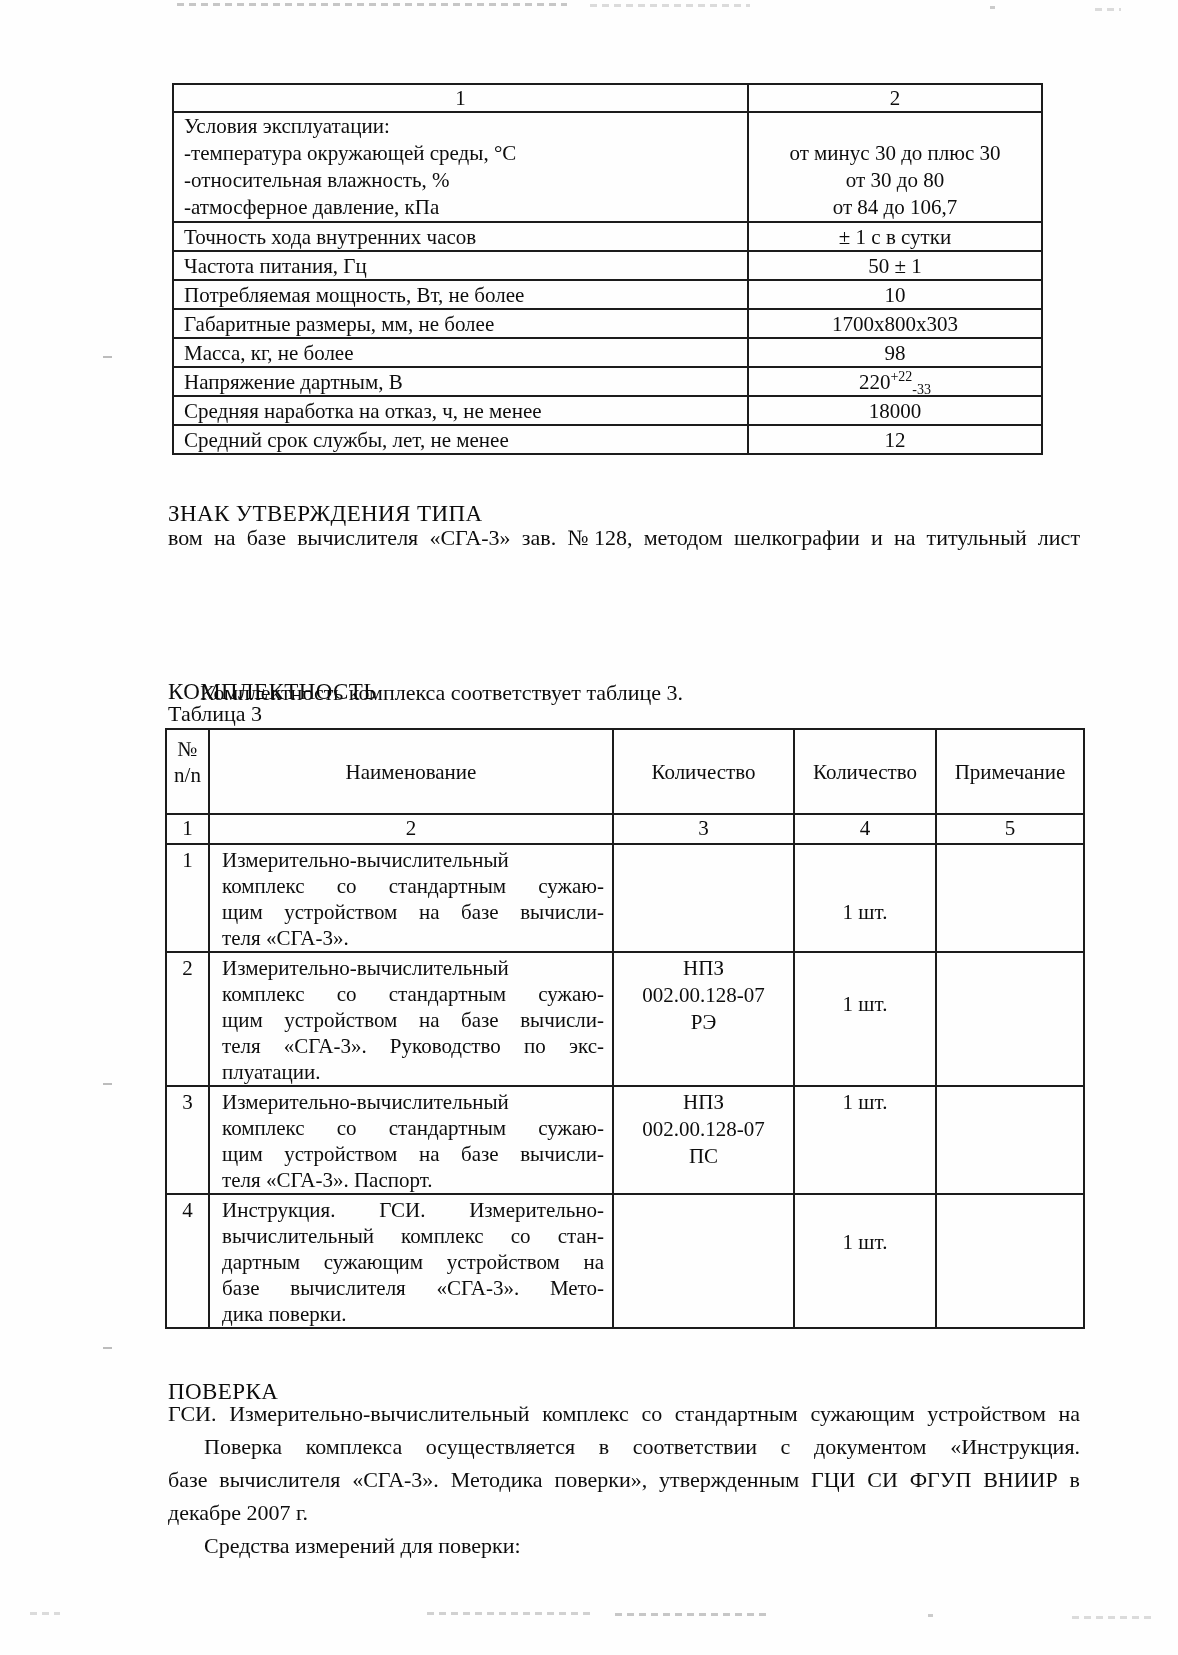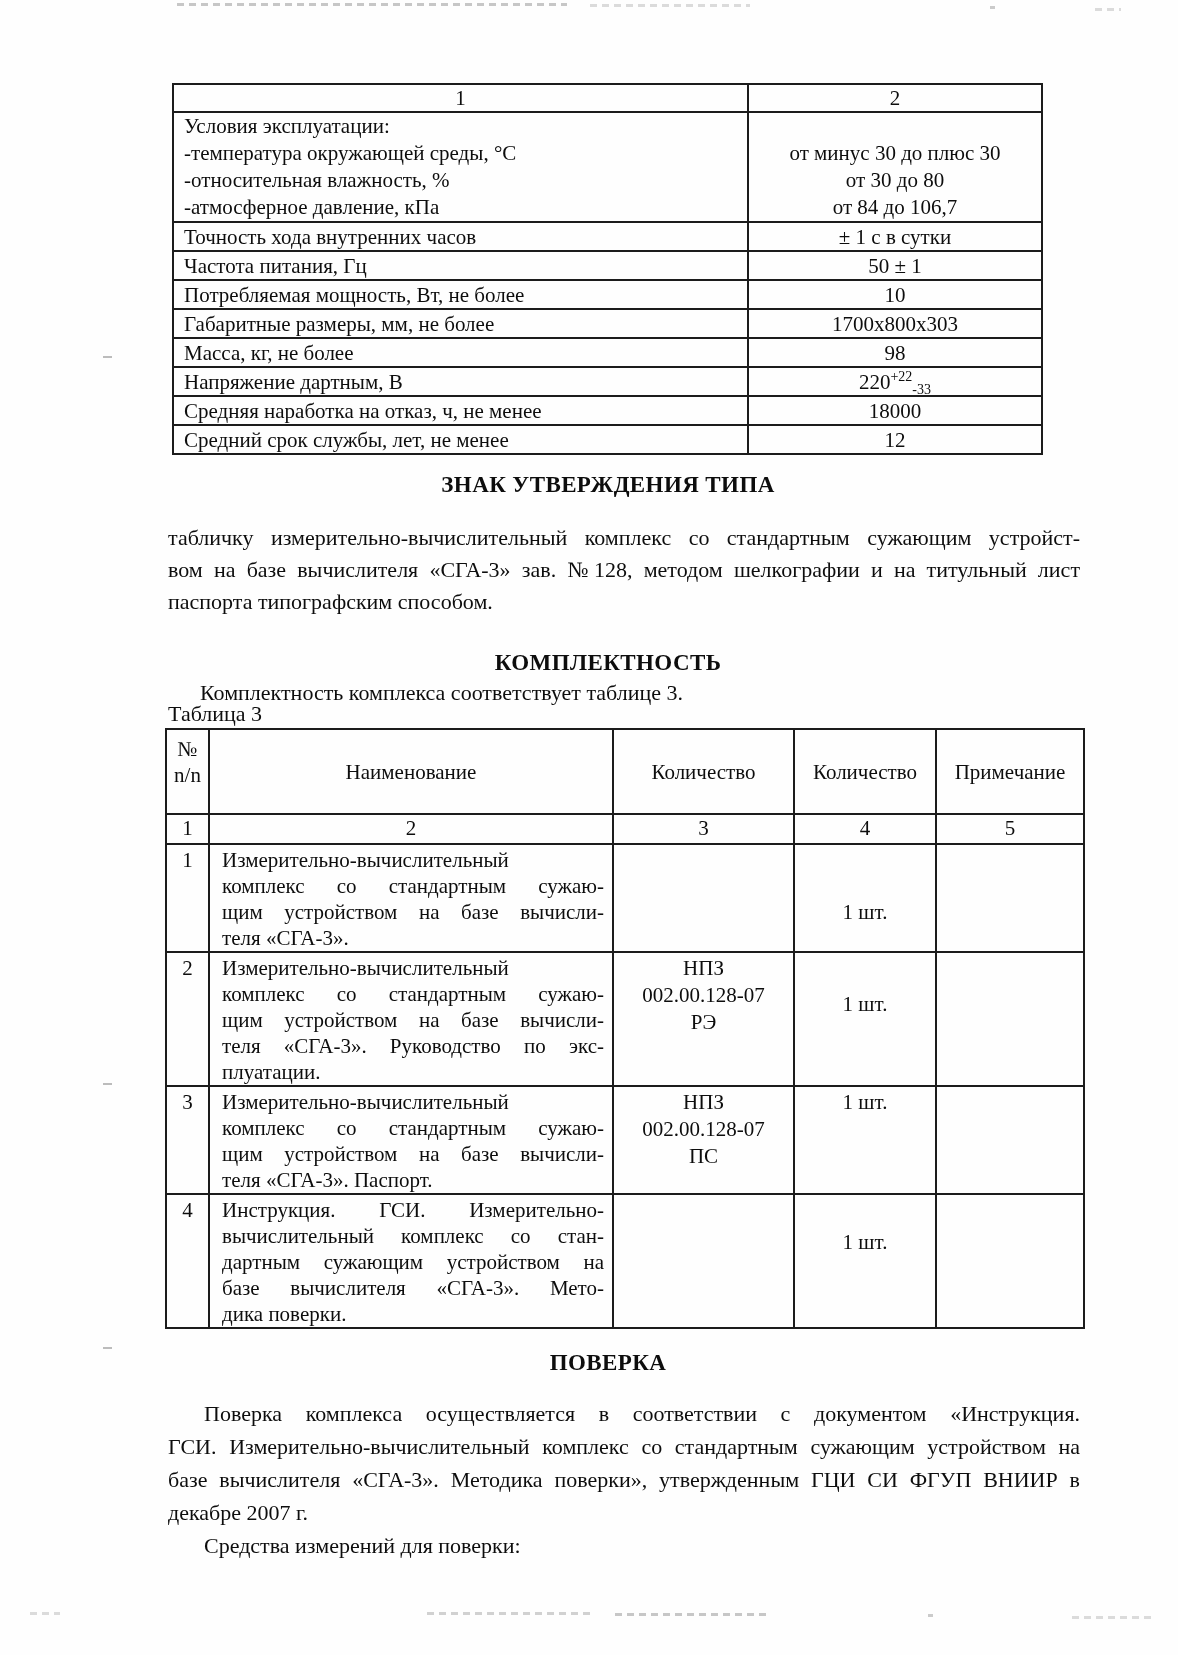--- a/index.html
+++ b/index.html
@@ -18,21 +18,21 @@
   
   table{border-collapse:collapse;}
   .t1{position:absolute;left:172px;top:83px;width:869px;font-size:21px;table-layout:fixed;}
   .t1 td{border:2px solid #1c1c1c;padding:0 10px;height:27px;line-height:26px;overflow:hidden;}
   .t1 td.val{text-align:center;padding:0 12px;}
   .t1 tr.hdr td{text-align:center;height:25px;border-bottom-width:2px;}
   .t1 .ml div{line-height:27px;height:27px;white-space:nowrap;}
   .t1 sup{font-size:14px;vertical-align:super;line-height:0;}
   .t1 sub{font-size:14px;vertical-align:sub;line-height:0;}
   
-  .hd{position:absolute;left:168px;width:880px;text-align:center;font-weight:bold;font-size:23px;letter-spacing:.4px;white-space:nowrap;}
+  .hd{position:absolute;left:168px;width:880px;font-weight:normal;font-size:23px;letter-spacing:.4px;white-space:nowrap;margin-top:29px;}
   .para{position:absolute;left:168px;width:912px;font-size:22px;}
   .para .ln{display:block;line-height:32px;text-align:justify;text-align-last:justify;}
   .para .ln.last{text-align:left;text-align-last:left;}
   .para .ln.ind{text-indent:36px;}
   .single{position:absolute;left:168px;width:912px;font-size:22px;line-height:30px;}
   .single.ind{text-indent:32px;}
   .caption{position:absolute;left:168px;width:915px;font-size:22px;}
   
   .t3{position:absolute;left:165px;top:728px;width:918px;font-size:21px;table-layout:fixed;}
   .t3 td,.t3 th{border:2px solid #1c1c1c;vertical-align:top;padding:0;font-weight:normal;overflow:hidden;}
@@ -122,23 +122,21 @@
     <tr>
       <td>Средний срок службы, лет, не менее</td>
       <td class="val">12</td>
     </tr>
   </tbody>
     </table>
 
   <div class="hd" style="top:472px;">ЗНАК УТВЕРЖДЕНИЯ ТИПА</div>
 
   <div class="para" style="top:522px;">
-    <span class="ln">табличку измерительно-вычислительный комплекс со стандартным сужающим устройст-</span>
     <span class="ln">вом на базе вычислителя «СГА-3» зав. №128, методом шелкографии и на титульный лист</span>
-    <span class="ln last">паспорта типографским способом.</span>
   </div>
 
   <div class="hd" style="top:650px;">КОМПЛЕКТНОСТЬ</div>
   <div class="single ind" style="top:678px;">Комплектность комплекса соответствует таблице 3.</div>
   <div class="caption" style="top:701px;">Таблица 3</div>
 
   <table class="t3">
     <colgroup>
       <col style="width:43px">
         <col style="width:404px">
@@ -221,20 +219,20 @@
       <td class="des"></td>
       <td class="qty q4">1 шт.</td>
       <td></td>
     </tr>
   </tbody>
     </table>
 
   <div class="hd" style="top:1350px;">ПОВЕРКА</div>
 
   <div class="para" style="top:1397px;">
+    <span class="ln" style="line-height:33px;">ГСИ. Измерительно-вычислительный комплекс со стандартным сужающим устройством на</span>
     <span class="ln ind" style="line-height:33px;">Поверка комплекса осуществляется в соответствии с документом «Инструкция.</span>
-    <span class="ln" style="line-height:33px;">ГСИ. Измерительно-вычислительный комплекс со стандартным сужающим устройством на</span>
     <span class="ln" style="line-height:33px;">базе вычислителя «СГА-3». Методика поверки», утвержденным ГЦИ СИ ФГУП ВНИИР в</span>
     <span class="ln last" style="line-height:33px;">декабре 2007 г.</span>
     <span class="ln last ind" style="line-height:33px;">Средства измерений для поверки:</span>
   </div>
 
 </div>
 
 </body></html>

